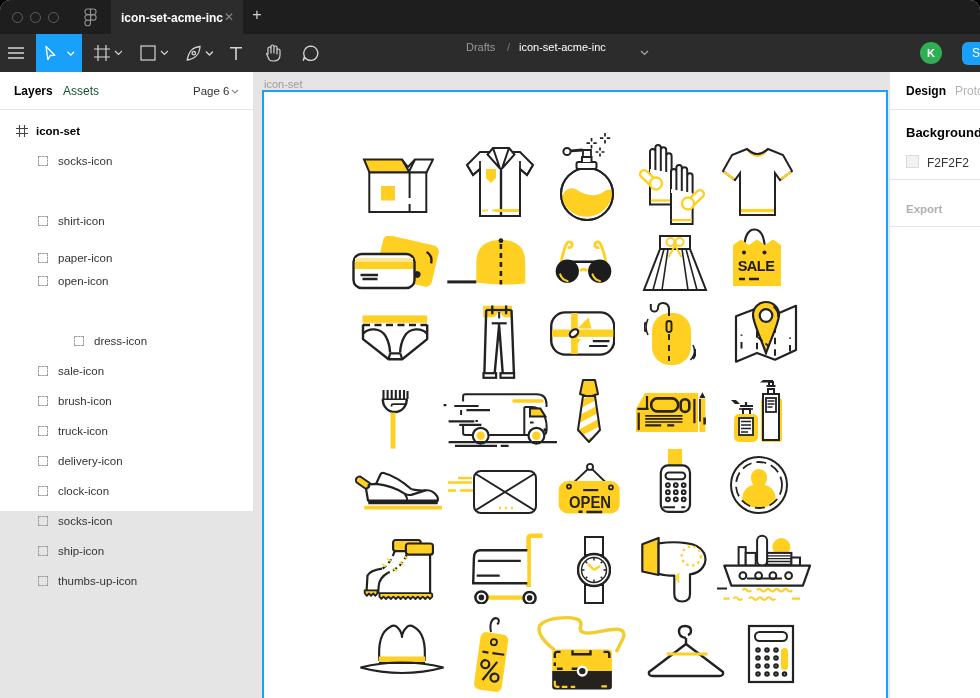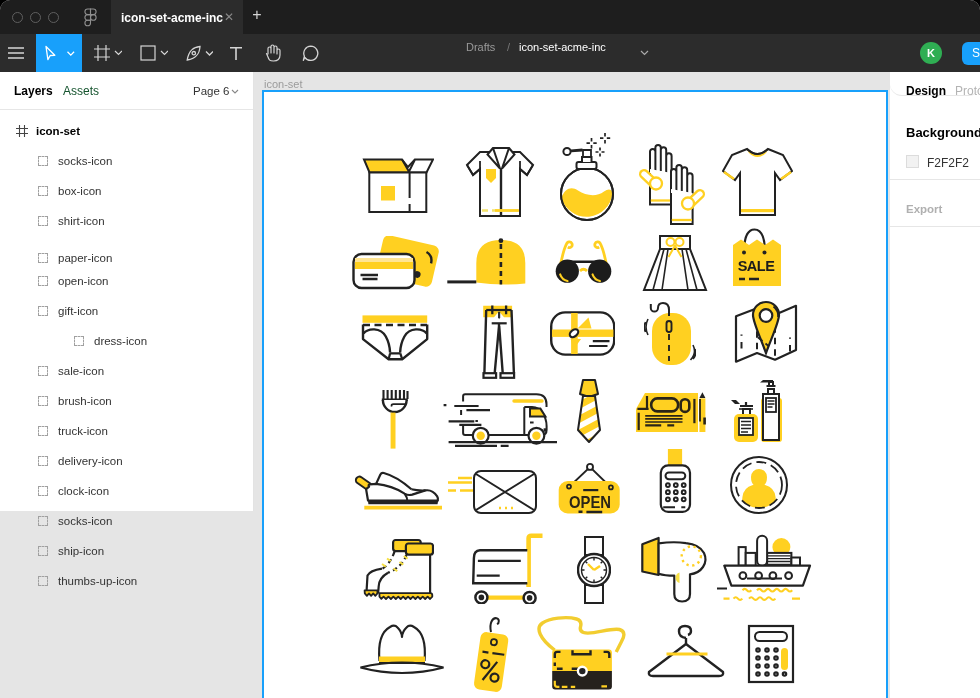--- a/index.html
+++ b/index.html
@@ -37,21 +37,21 @@
   .dotsq { position:absolute; left:38px; top:10px; width:10px; height:10px;
     border:1px dashed #a0a0a0; }
   
   .canvas { position:absolute; left:254px; top:72px; width:636px; height:626px; background:#e5e5e5; }
   .framelabel { position:absolute; left:264px; top:78px; font-size:11px; color:#9b9b9b; }
   .frame { position:absolute; left:262px; top:90px; width:626px; height:618px; background:#fff;
     border:2px solid #18a0fb; }
   .ic { position:absolute; }
   
   .rightbar { position:absolute; left:890px; top:72px; width:90px; height:626px; background:#fff; }
-  .rb-head { position:absolute; left:0; top:0; width:100%; height:24px; border-bottom:1px solid #e6e6e6;border-radius:14px; }
+  .rb-head { position:absolute; left:0; top:0; width:100%; height:38px; border-bottom:1px solid #e6e6e6; }
   .rb-tab1 { position:absolute; left:16px; top:12px; font-size:12px; font-weight:bold; color:#000; }
   .rb-tab2 { position:absolute; left:65px; top:12px; font-size:12px; color:#b3b3b3; }
   .rb-bg { position:absolute; left:16px; top:53px; font-size:13px; font-weight:bold; color:#000; }
   .rb-swatch { position:absolute; left:16px; top:83px; width:13px; height:13px; background:#f2f2f2; border:1px solid #dcdcdc; }
   .rb-hex { position:absolute; left:37px; top:84px; font-size:12px; color:#333; }
   .rb-div1 { position:absolute; left:0; top:107px; width:100%; border-top:1px solid #e6e6e6; }
   .rb-export { position:absolute; left:16px; top:131px; font-size:11.5px; font-weight:bold; color:#b0b0b0; }
   .rb-div2 { position:absolute; left:0; top:154px; width:100%; border-top:1px solid #e6e6e6; }
 </style>
 </head>
@@ -622,39 +622,31 @@
           <g stroke="#444" stroke-width="1.1">
             <path d="M3.5 0v12M8.5 0v12M0 3.5h12M0 8.5h12"></path>
           </g>
         </svg>
       <span style="position:absolute; left:36px; top:9px; font-weight:bold; color:#000;">icon-set</span>
     </div>
     <div class="row" style="top:74px;">
         <div class="dotsq"></div>
         <div class="nm">socks-icon</div>
       </div>
-    <div class="row" style="top:104px;">
-        <div class="dotsq"></div>
-        <div class="nm">box-icon</div>
-      </div>
     <div class="row" style="top:134px;">
         <div class="dotsq"></div>
         <div class="nm">shirt-icon</div>
       </div>
     <div class="row" style="top:171px;">
         <div class="dotsq"></div>
         <div class="nm">paper-icon</div>
       </div>
     <div class="row" style="top:194px;">
         <div class="dotsq"></div>
         <div class="nm">open-icon</div>
-      </div>
-    <div class="row" style="top:224px;">
-        <div class="dotsq"></div>
-        <div class="nm">gift-icon</div>
       </div>
     <div class="row" style="top:254px;margin-left:36px;">
         <div class="dotsq"></div>
         <div class="nm">dress-icon</div>
       </div>
     <div class="row" style="top:284px;">
         <div class="dotsq"></div>
         <div class="nm">sale-icon</div>
       </div>
     <div class="row" style="top:314px;">

